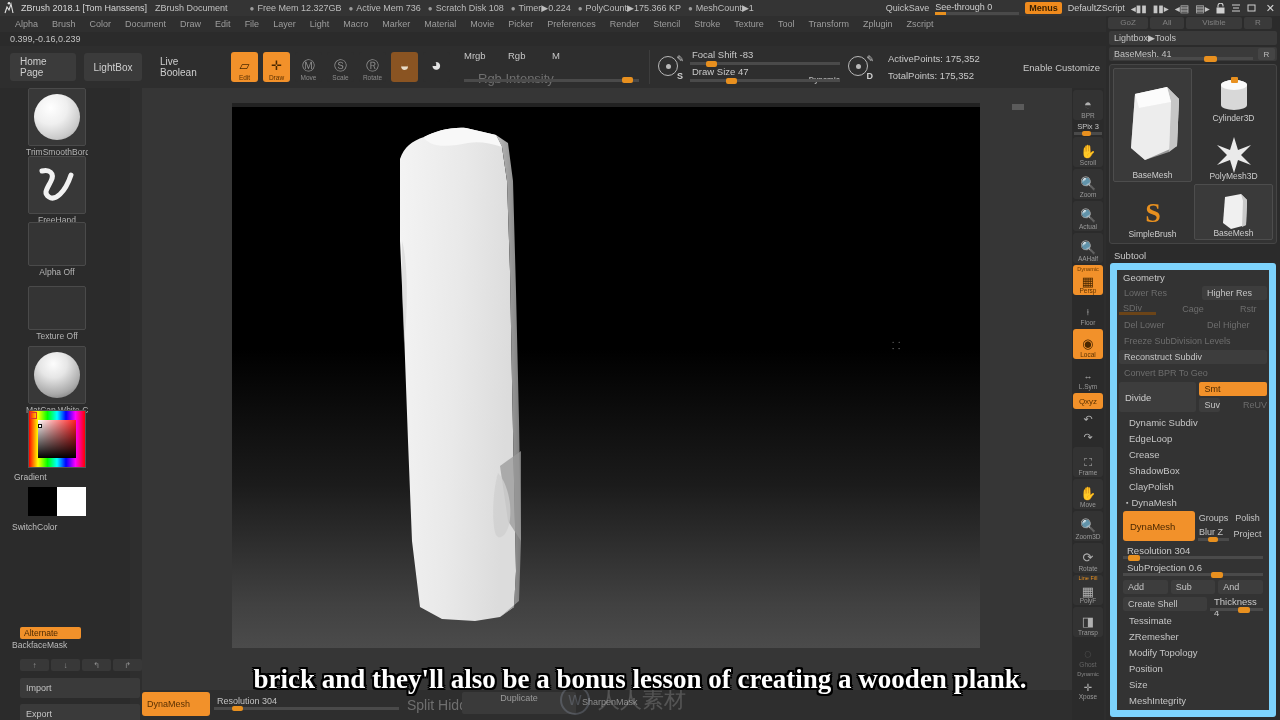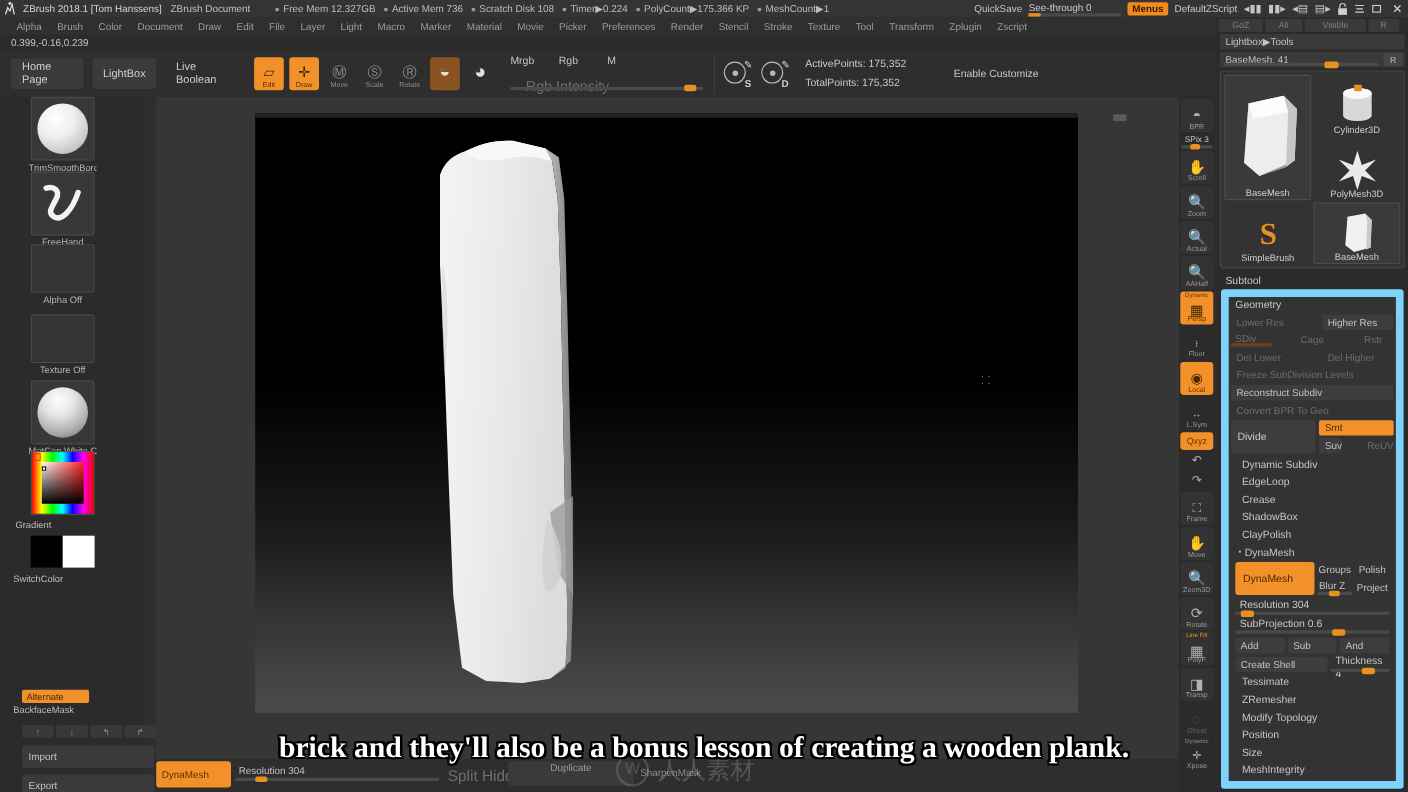--- a/index.html
+++ b/index.html
@@ -402,20 +402,33 @@
 
     <div class="sepv"></div>
 
     <div class="circbtn">
       <span class="ring"></span>
       <span class="dot"></span>
       <span class="pen">✎</span>
       <span class="sub">S</span>
     </div>
 
+    <div class="dualslide">
+      <div class="ds-row">
+        <span class="ds-lbl">Focal Shift -83</span>
+        <span class="ds-track"></span>
+        <span class="ds-knob" style="left:16px;"></span>
+      </div>
+      <div class="ds-row">
+        <span class="ds-lbl">Draw Size 47</span>
+        <span class="dyn-badge">Dynamic</span>
+        <span class="ds-track"></span>
+        <span class="ds-knob" style="left:36px;"></span>
+      </div>
+    </div>
 
     <div class="circbtn">
       <span class="ring"></span>
       <span class="dot"></span>
       <span class="pen">✎</span>
       <span class="sub">D</span>
     </div>
 
     <div class="ptwrap">
       <div>ActivePoints: 175,352</div>

